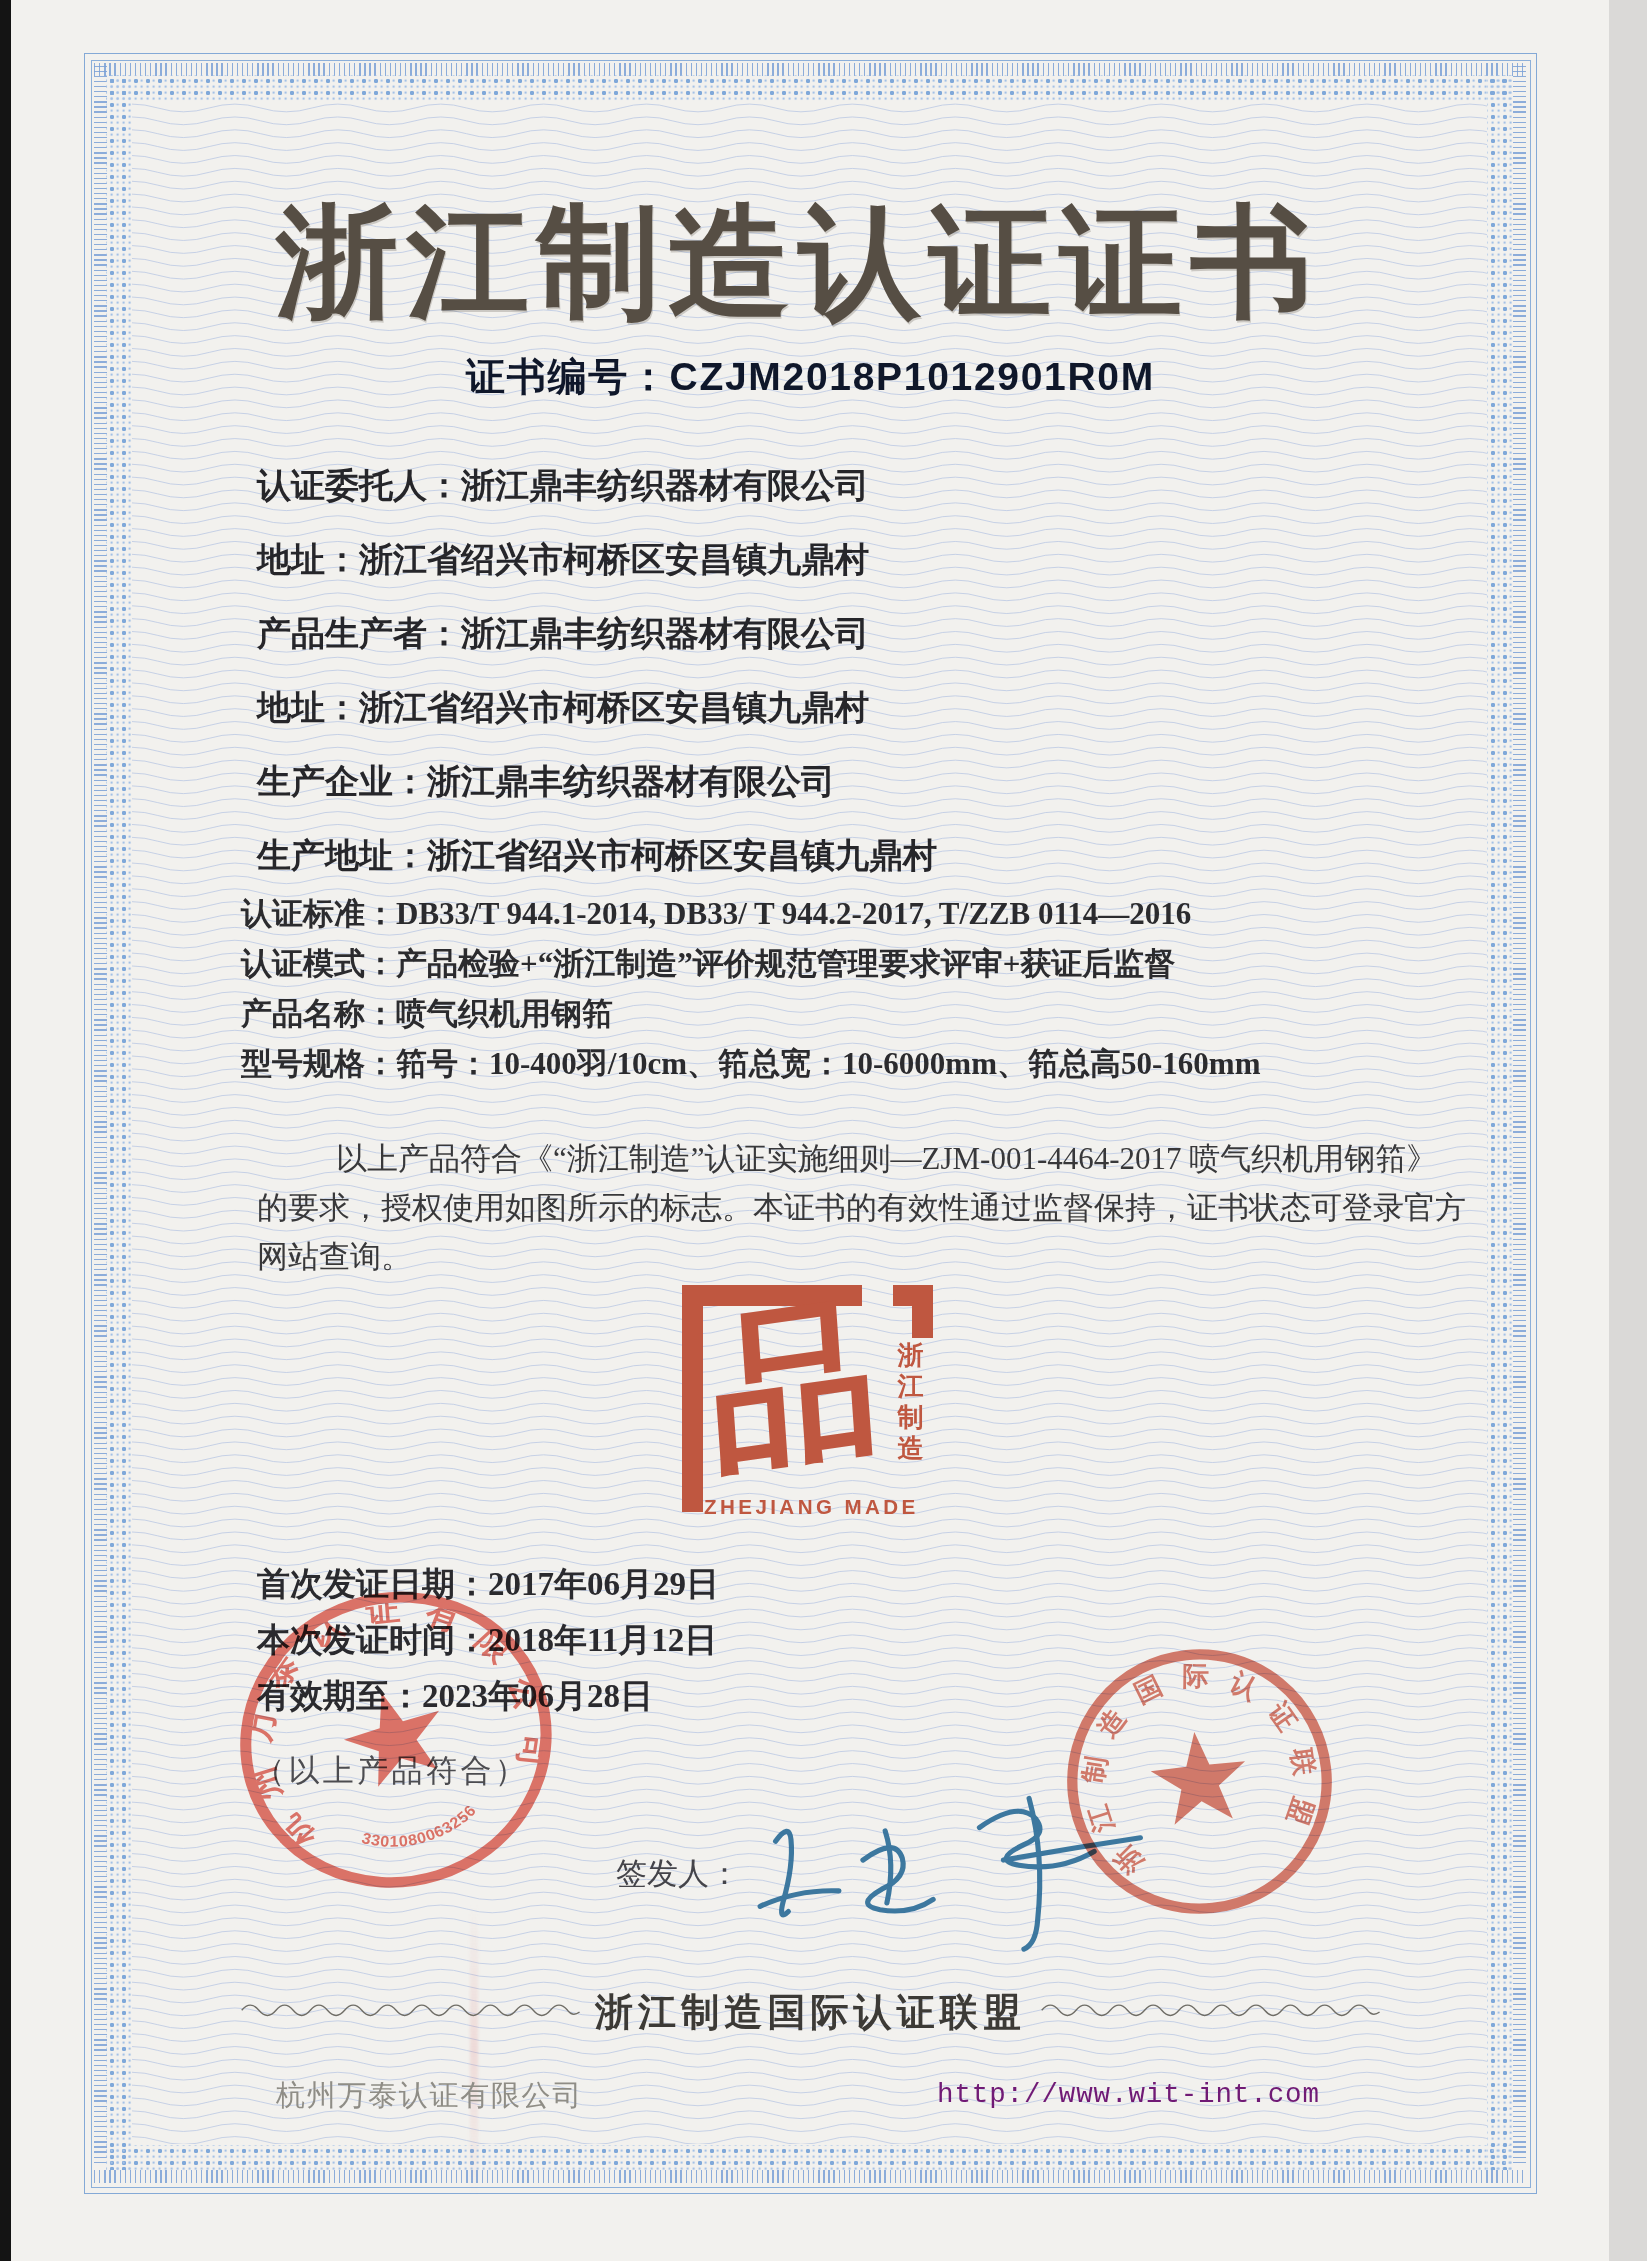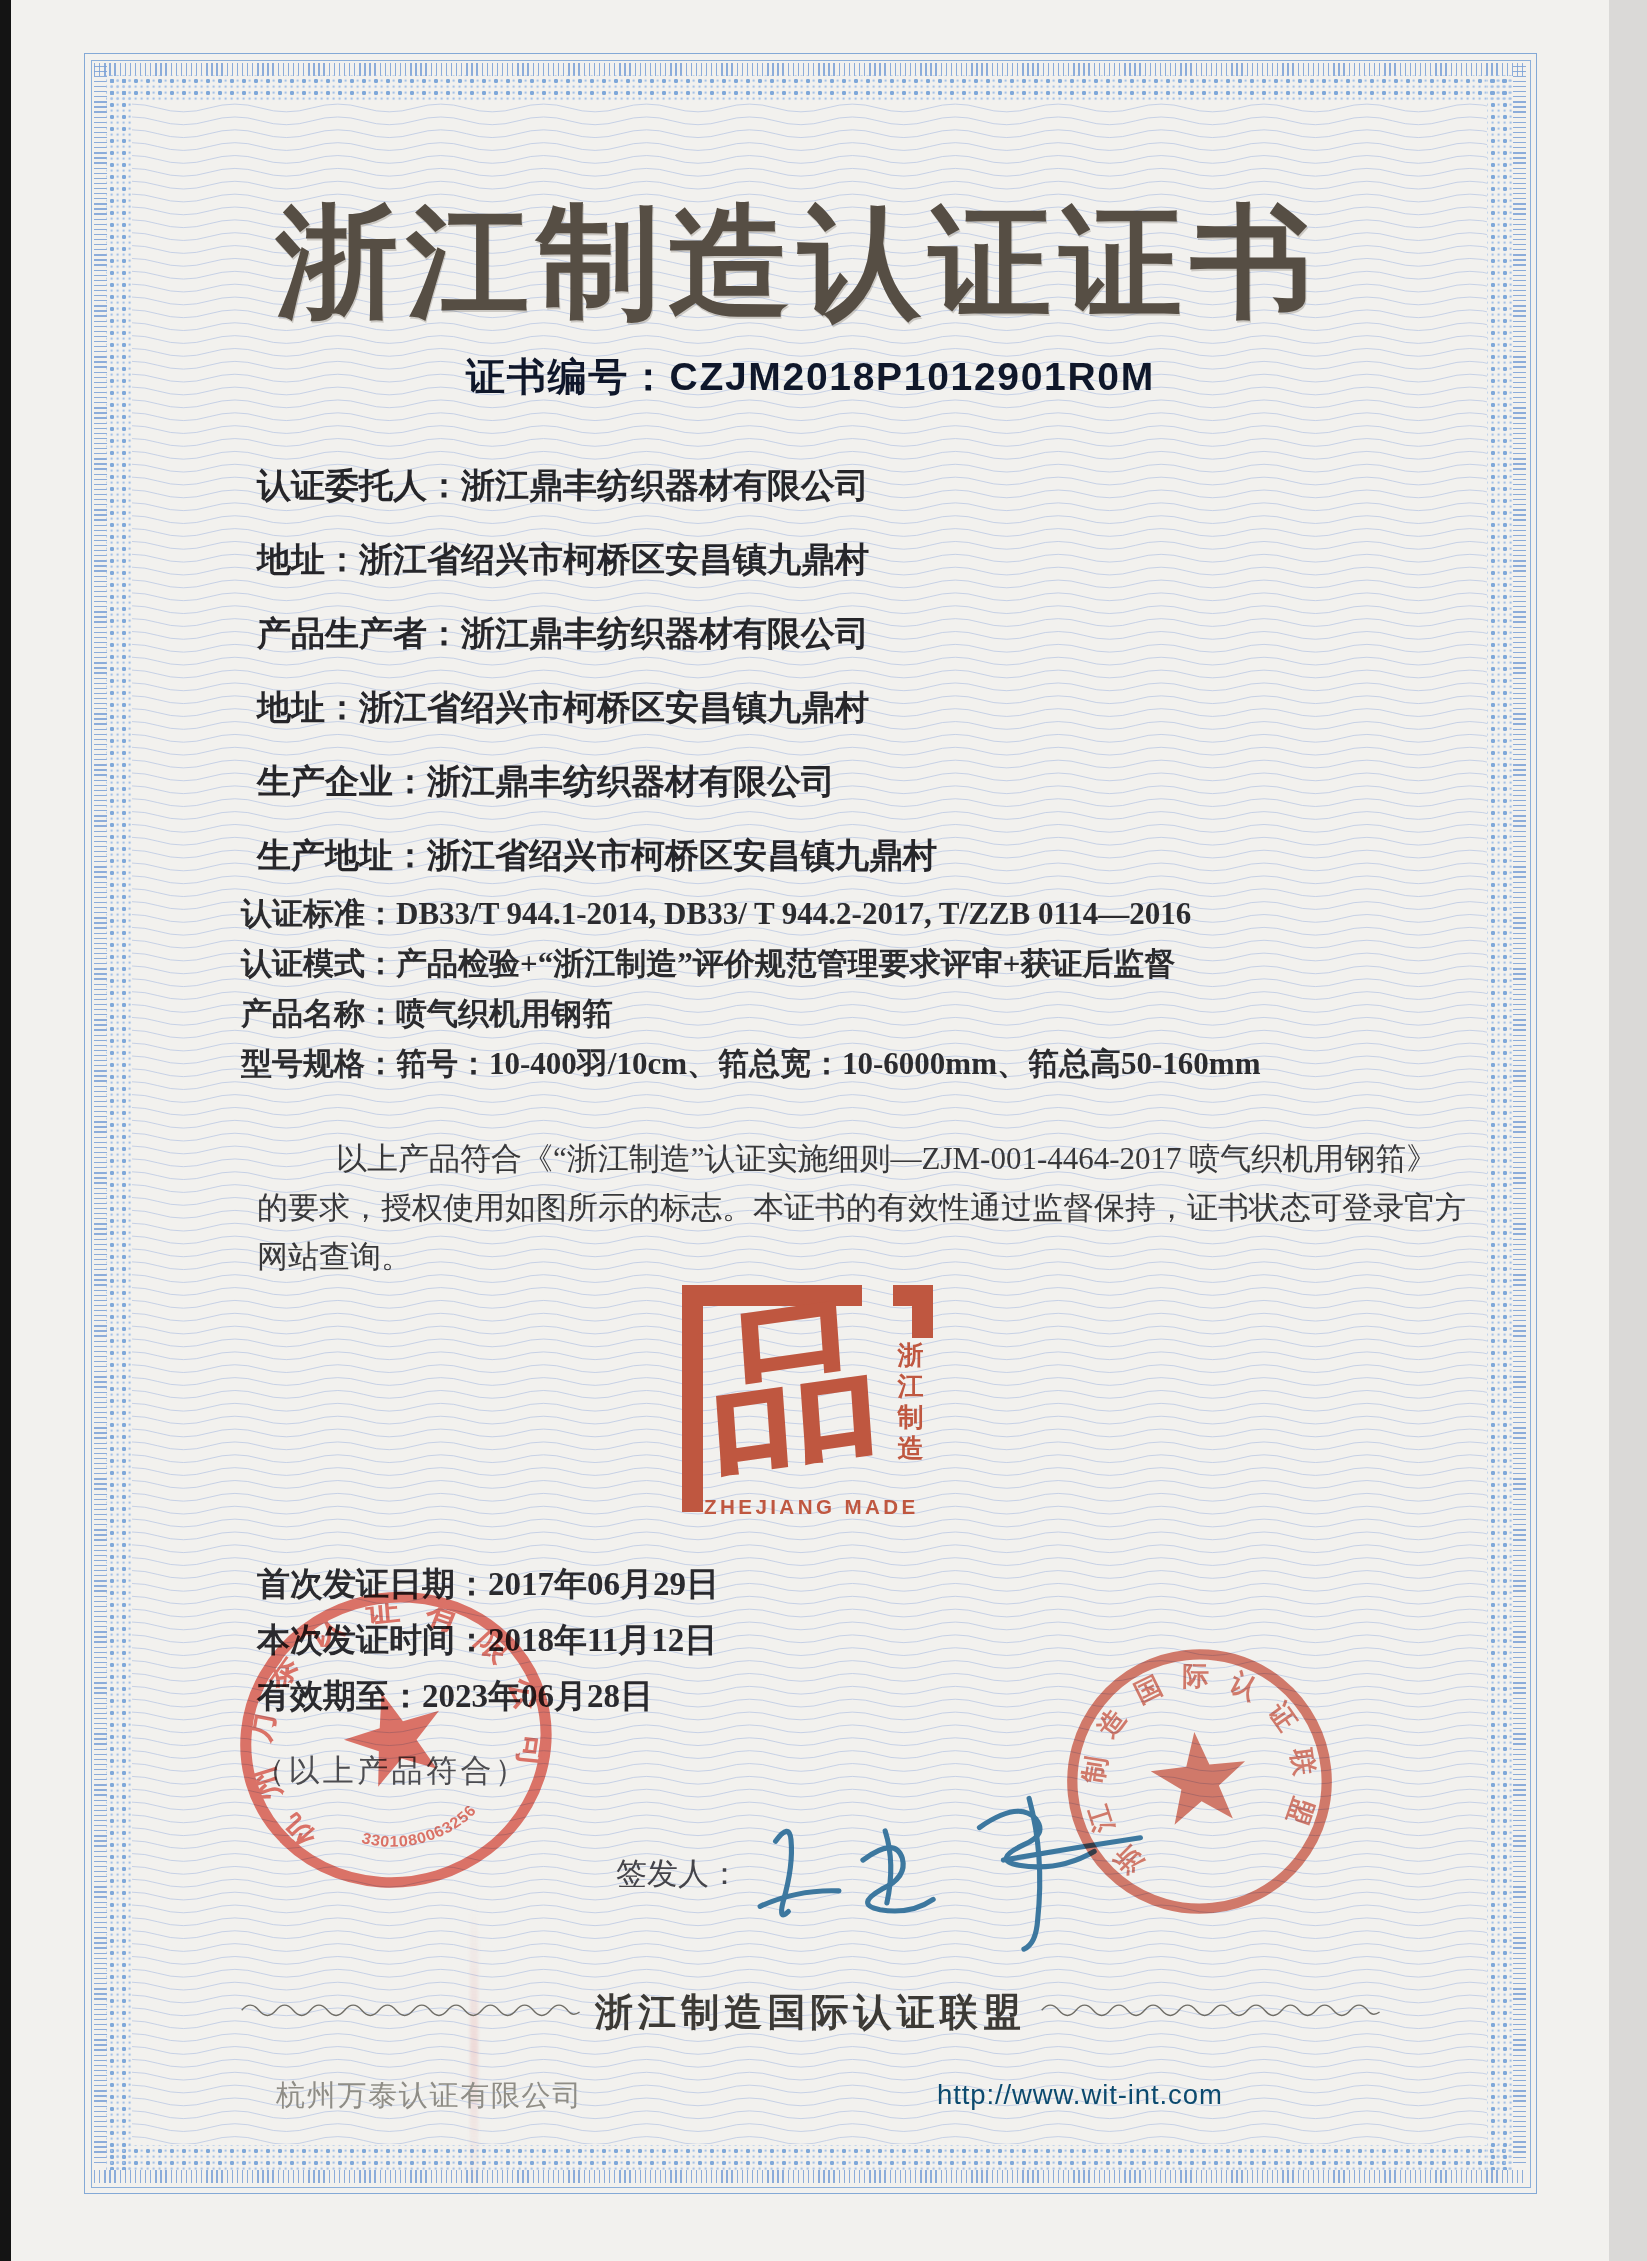--- a/index.html
+++ b/index.html
@@ -61,22 +61,22 @@
          font-size:33px;font-weight:700;color:#2a2a2e;font-family:"Liberation Serif",serif;}
   .dates .row{line-height:33px;white-space:nowrap;}
   .sealnote{left:254px;top:1750px;font-size:31px;color:#4c4c50;letter-spacing:3.4px;
             font-family:"Liberation Serif",serif;}
   .signer{left:616px;top:1853px;font-size:31px;color:#44444a;font-family:"Liberation Serif",serif;}
   .alliance-line{left:0;top:1987px;width:1621px;text-align:center;font-size:38px;font-weight:700;
                  color:#3c3a36;letter-spacing:5.1px;font-family:"Liberation Sans",sans-serif;}
   .flourish{position:absolute;top:2000px;}
   .footer-issuer{left:276px;top:2076px;font-size:29px;color:#8f8d86;letter-spacing:1.7px;
                  font-family:"Liberation Serif",serif;}
-  .footer-url{left:937px;top:2079px;font-size:27.5px;color:#0c4a6e;letter-spacing:0.9px;
-              font-family:Liberation Sans, sans-serif;}
+  .footer-url{left:937px;top:2079px;font-size:27.5px;color:#701a75;letter-spacing:0.9px;
+              font-family:Liberation Mono, monospace;}
   .stamp{position:absolute;opacity:.8;mix-blend-mode:multiply;}
 </style>
 </head>
 <body>
 
 <div id="stage">
   <div class="paper"></div>
   <div class="scan-left"></div>
   <div class="scan-right"></div>
 

